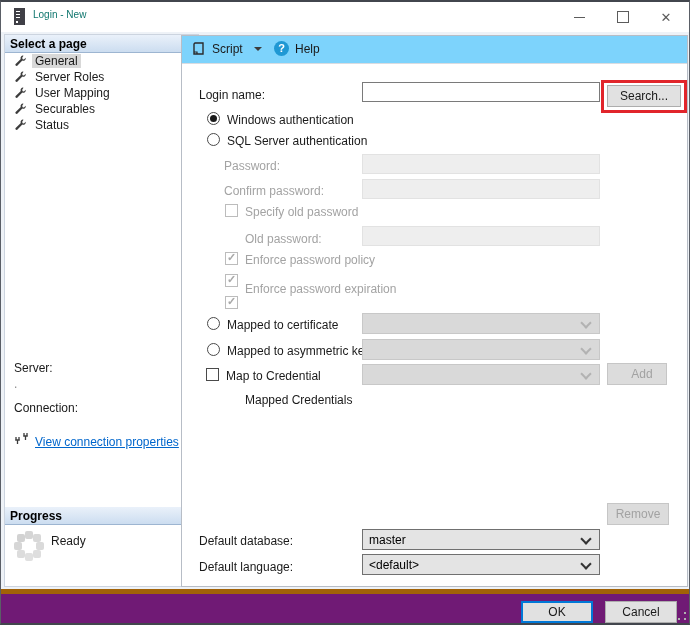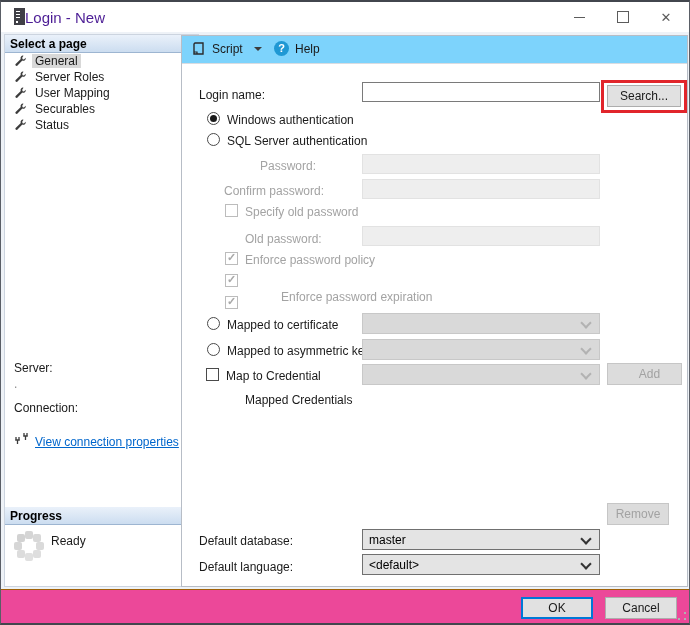--- a/index.html
+++ b/index.html
@@ -4,21 +4,21 @@
 <style>
   html,body{margin:0;padding:0;background:#fff;font-family:"Liberation Sans",sans-serif;}
   .win{position:relative;width:690px;height:625px;box-sizing:border-box;background:#eef2f7;
        border-top:2px solid #42464d;border-bottom:2px solid #42464d;
        border-left:1px solid #5a5e66;border-right:1px solid #5a5e66;overflow:hidden;}
   .titlebar{position:absolute;left:0;top:0;right:0;height:30px;background:#fff;}
   .title-icon{position:absolute;left:13px;top:6px;width:11px;height:17px;background:#3f3f46;}
   .title-icon::before{content:"";position:absolute;left:2px;top:3px;width:4px;height:8px;
        background:repeating-linear-gradient(#fff 0 1px,transparent 1px 3px);}
   .title-icon::after{content:"";position:absolute;left:2px;bottom:2px;width:2px;height:2px;background:#fff;}
-  .title-text{position:absolute;left:24px;top:7px;font-size:15px;color:#4c1d95;white-space:nowrap;}
+  .title-text{position:absolute;left:32px;top:7px;font-size:10px;color:#0f766e;white-space:nowrap;}
   .winbtn{position:absolute;top:0;width:44px;height:30px;display:flex;align-items:center;justify-content:center;}
   .wb-min{right:88px}.wb-max{right:44px}.wb-close{right:1px}
   .glyph-min{width:11px;height:0;border-top:1px solid #5c5c5c;}
   .glyph-max{width:10px;height:10px;border:1px solid #5c5c5c;background:transparent;}
   .glyph-close{font-size:13px;color:#5c5c5c;line-height:13px;}
   .sidebar{position:absolute;left:3px;top:32px;width:195px;height:553px;background:#fff;
        border:1px solid #ccd4df;box-sizing:border-box;}
   .sec-hdr{position:absolute;left:0;right:0;height:18px;box-sizing:border-box;padding:2px 5px 0 5px;
        font-size:12px;font-weight:bold;color:#000;background:linear-gradient(#eaf1fa,#ccddf0);
        border-bottom:1px solid #9db5d1;white-space:nowrap;}
@@ -58,21 +58,21 @@
   .combo-dis{background:#d9d9d9;border:1px solid #c8c8c8;}
   .combo-en{background:#e4e4e4;border:1px solid #707070;color:#000;padding:3px 0 12px 6px;}
   .chev{position:absolute;right:9px;top:5px;width:6px;height:6px;border-right:2px solid #333;
        border-bottom:2px solid #333;transform:rotate(45deg);}
   .chev-dis{border-color:#b2b2b2;}
   .redbox{position:absolute;border:3px solid #e1252b;box-sizing:border-box;background:transparent;}
   .table{position:absolute;background:#fff;border:1px solid #8a8a8a;box-sizing:border-box;}
   .thead{position:absolute;left:0;right:0;top:0;height:21px;border-bottom:1px solid #ededed;}
   .th{position:absolute;top:0;height:21px;line-height:21px;font-size:12px;color:#3c3c3c;
        padding-left:8px;box-sizing:border-box;border-right:1px solid #d6d6d6;}
-  .footer{position:absolute;left:0;right:0;top:587px;bottom:0;background:#ec4899;border-top:1px solid #a16207;}
+  .footer{position:absolute;left:0;right:0;top:587px;bottom:0;background:#701a75;border-top:5px solid #a16207;}
   .grip{position:absolute;right:3px;bottom:3px;width:8px;height:8px;
        background:radial-gradient(circle at 7px 1px,#b0b0b0 1px,transparent 1.2px),
                   radial-gradient(circle at 7px 7px,#b0b0b0 1px,transparent 1.2px),
                   radial-gradient(circle at 1px 7px,#b0b0b0 1px,transparent 1.2px);}
 </style>
 </head>
 <body>
 
 <div class="win">
 
@@ -157,54 +157,54 @@
     <div class="lbl" style="left:17px;top:52px;">Login name:</div>
     <input class="tb" style="left: 180px; top: 46px; width: 238px;" type="text" value="">
     <div class="btn" style="left:425px;top:49px;width:74px;">Search...</div>
     <div class="redbox" style="left:419px;top:44px;width:86px;height:33px;"></div>
 
     <div class="radio on" style="left:25px;top:76px;"></div>
     <div class="lbl" style="left:45px;top:77px;">Windows authentication</div>
     <div class="radio" style="left:25px;top:97px;"></div>
     <div class="lbl" style="left:45px;top:98px;">SQL Server authentication</div>
 
-    <div class="lbl lbl-dis" style="left:42px;top:123px;margin-left:36px;">Password:</div>
+    <div class="lbl lbl-dis" style="left:42px;top:123px;">Password:</div>
     <div class="tb tb-dis" style="left:180px;top:118px;width:238px;"></div>
     <div class="lbl lbl-dis" style="left:42px;top:148px;">Confirm password:</div>
     <div class="tb tb-dis" style="left:180px;top:143px;width:238px;"></div>
 
     <div class="chk chk-dis" style="left:43px;top:168px;"></div>
     <div class="lbl lbl-dis" style="left:63px;top:169px;">Specify old password</div>
     <div class="lbl lbl-dis" style="left:63px;top:196px;">Old password:</div>
     <div class="tb tb-dis" style="left:180px;top:190px;width:238px;"></div>
 
     <div class="chk chk-dis checked" style="left:43px;top:216px;"></div>
     <div class="lbl lbl-dis" style="left:63px;top:217px;">Enforce password policy</div>
     <div class="chk chk-dis checked" style="left:43px;top:238px;"></div>
-    <div class="lbl lbl-dis" style="left:63px;top:254px;margin-left:36px;">Enforce password expiration</div>
+    <div class="lbl lbl-dis" style="left:63px;top:246px;">Enforce password expiration</div>
     <div class="chk chk-dis checked" style="left:43px;top:260px;"></div>
 
     <div class="radio" style="left:25px;top:281px;"></div>
     <div class="lbl" style="left:45px;top:282px;">Mapped to certificate</div>
     <div class="combo combo-dis" style="left:180px;top:277px;width:238px;">
         <span class="chev chev-dis"></span>
       </div>
 
     <div class="radio" style="left:25px;top:307px;"></div>
     <div class="lbl" style="left:45px;top:308px;">Mapped to asymmetric key</div>
     <div class="combo combo-dis" style="left:180px;top:303px;width:238px;">
         <span class="chev chev-dis"></span>
       </div>
 
     <div class="chk" style="left:24px;top:332px;"></div>
     <div class="lbl" style="left:44px;top:333px;">Map to Credential</div>
     <div class="combo combo-dis" style="left:180px;top:328px;width:238px;">
         <span class="chev chev-dis"></span>
       </div>
-    <div class="btn btn-dis" style="left:425px;top:327px;width:75px;padding-left:10px;">Add</div>
+    <div class="btn btn-dis" style="left:425px;top:327px;width:60px;padding-left:10px;">Add</div>
 
     <div class="lbl" style="left:63px;top:357px;">Mapped Credentials</div>
     <div class="btn btn-dis" style="left:425px;top:467px;width:62px;">Remove</div>
 
     <div class="lbl" style="left:17px;top:498px;">Default database:</div>
     <div class="combo combo-en" style="left:180px;top:493px;width:238px;"><span>master</span><span class="chev"></span></div>
     <div class="lbl" style="left:17px;top:524px;">Default language:</div>
     <div class="combo combo-en" style="left:180px;top:518px;width:238px;"><span>&lt;default&gt;</span><span class="chev"></span></div>
   </div>
 

